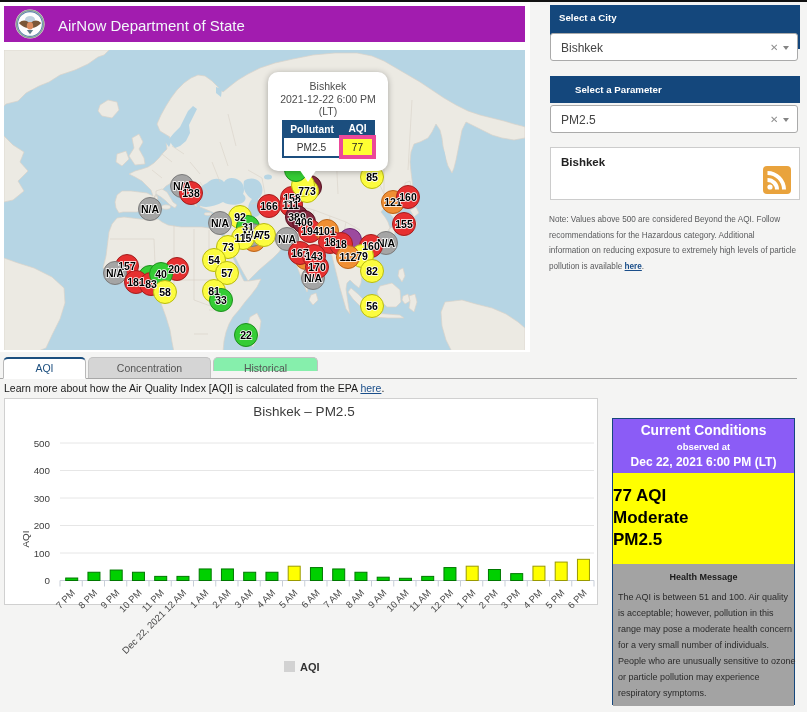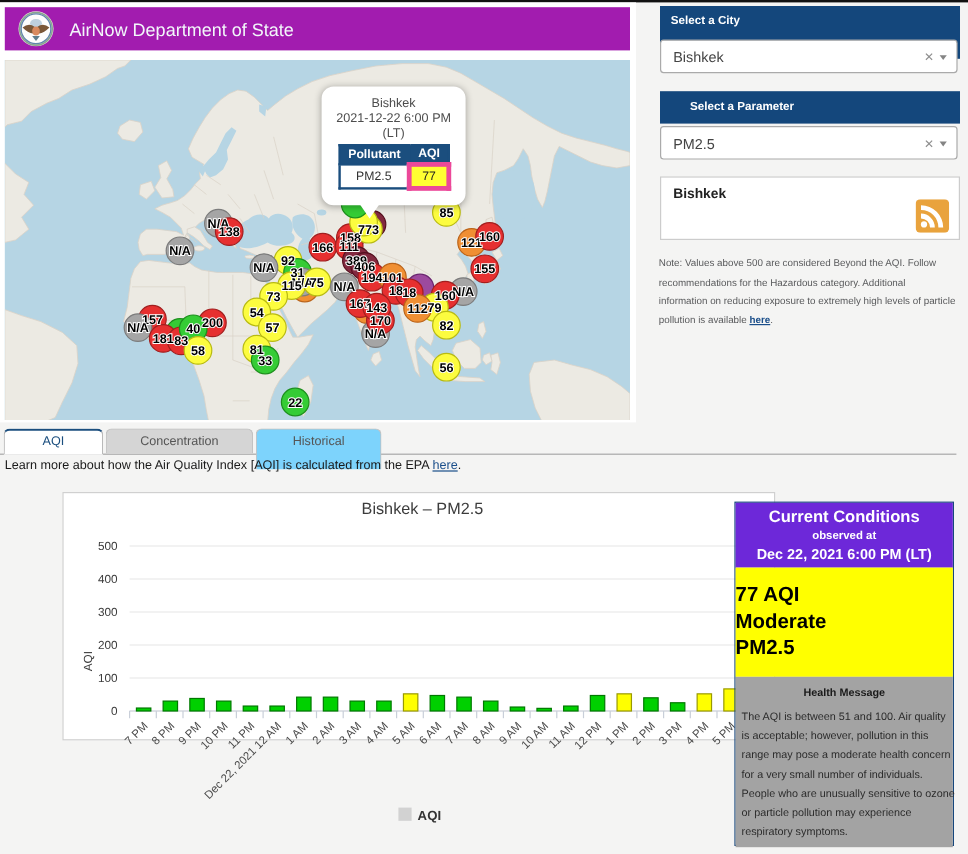--- a/index.html
+++ b/index.html
@@ -238,24 +238,24 @@
     <circle cx="7" cy="21" r="2.6" fill="#fff"></circle>
     <path d="M4.5 12 a11.5 11.5 0 0 1 11.5 11.5 h-4 a7.5 7.5 0 0 0 -7.5-7.5 z" fill="#fff"></path>
     <path d="M4.5 5 a18.5 18.5 0 0 1 18.5 18.5 h-4 a14.5 14.5 0 0 0 -14.5-14.5 z" fill="#fff"></path>
   </svg>
 </div>
 <div class="abs" style="left:549px;top:212px;width:260px;font-size:8.2px;color:#595a5c;line-height:15.6px;white-space:nowrap;">Note: Values above 500 are considered Beyond the AQI. Follow<br>recommendations for the Hazardous category. Additional<br>information on reducing exposure to extremely high levels of particle<br>pollution is available <a style="color:#1a4e8a;font-weight:bold;text-decoration:underline;">here</a>.</div>
 
 <div class="abs" style="left:0px;top:378px;width:797px;height:1px;background:#a8a8a8;"></div>
 <div class="abs" style="left:3px;top:357px;width:83px;height:22px;background:#fff;border:1px solid #b9b9b9;border-top:2px solid #1b4e7e;border-bottom:1px solid #fff;border-radius:5px 5px 0 0;color:#1b4e7e;font-size:10.5px;text-align:center;line-height:19px;">AQI</div>
 <div class="abs" style="left:88px;top:357px;width:123px;height:21px;background:#d5d5d5;border:1px solid #c2c2c2;border-bottom:none;border-radius:5px 5px 0 0;color:#555;font-size:10.5px;text-align:center;line-height:20px;">Concentration</div>
-<div class="abs" style="left:213px;top:357px;width:105px;height:34px;background:#7dd3fc;border:1px solid #c2c2c2;border-bottom:none;border-radius:5px 5px 0 0;color:#555;font-size:10.5px;text-align:center;line-height:20px;">Historical</div>
+<div class="abs" style="left:213px;top:357px;width:105px;height:14px;background:#86efac;border:1px solid #c2c2c2;border-bottom:none;border-radius:5px 5px 0 0;color:#555;font-size:10.5px;text-align:center;line-height:20px;">Historical</div>
 <div class="abs" style="left:4px;top:382px;font-size:10.5px;color:#1a1a1a;">Learn more about how the Air Quality Index [AQI] is calculated from the EPA <a style="color:#1a4e8a;text-decoration:underline;">here</a>.</div>
 
-<div class="abs" style="left:4px;top:410px;width:594px;height:207px;background:#fff;border:1px solid #d0d0d0;margin-left:48px;">
+<div class="abs" style="left:4px;top:398px;width:594px;height:207px;background:#fff;border:1px solid #d0d0d0;">
   <svg width="592" height="287" viewBox="0 0 592 287" id="chart">
       <text x="299" y="17" font-size="13.5" fill="#3c3c3c" text-anchor="middle" font-family="Liberation Sans">Bishkek – PM2.5</text>
       <line x1="55" y1="181.5" x2="589" y2="181.5" stroke="#e6e6e6" stroke-width="1"></line>
       <text x="45" y="185" font-size="9.8" fill="#3d3d3d" text-anchor="end" font-family="Liberation Sans">0</text>
       <line x1="55" y1="154" x2="589" y2="154" stroke="#e6e6e6" stroke-width="1"></line>
       <text x="45" y="157.5" font-size="9.8" fill="#3d3d3d" text-anchor="end" font-family="Liberation Sans">100</text>
       <line x1="55" y1="126.5" x2="589" y2="126.5" stroke="#e6e6e6" stroke-width="1"></line>
       <text x="45" y="130" font-size="9.8" fill="#3d3d3d" text-anchor="end" font-family="Liberation Sans">200</text>
       <line x1="55" y1="99" x2="589" y2="99" stroke="#e6e6e6" stroke-width="1"></line>
       <text x="45" y="102.5" font-size="9.8" fill="#3d3d3d" text-anchor="end" font-family="Liberation Sans">300</text>
@@ -337,21 +337,21 @@
       <rect x="550.2" y="163.075" width="12" height="18.425" fill="#ffff00" stroke="#9a9a00" stroke-width="1"></rect>
       <text x="560.2" y="194.5" font-size="9.5" fill="#4a4a4a" text-anchor="end" transform="rotate(-45 560.2 194.5)" font-family="Liberation Sans">5 PM</text>
       <rect x="572.45" y="160.325" width="12" height="21.175" fill="#ffff00" stroke="#9a9a00" stroke-width="1"></rect>
       <text x="582.45" y="194.5" font-size="9.5" fill="#4a4a4a" text-anchor="end" transform="rotate(-45 582.45 194.5)" font-family="Liberation Sans">6 PM</text>
       <rect x="279" y="262" width="11" height="11" fill="#d2d2d2"></rect>
       <text x="295" y="272" font-size="11" font-weight="bold" fill="#333" font-family="Liberation Sans">AQI</text>
     </svg>
 </div>
 
 <div class="abs" style="left:612px;top:418px;width:183px;height:287px;border:1px solid #16477c;">
-  <div style="background:#6d28d9;color:#fff;text-align:center;height:54px;padding-top:4px;">
+  <div style="background:#8b5cf6;color:#fff;text-align:center;height:54px;padding-top:4px;">
     <div style="font-size:13.8px;font-weight:bold;">Current Conditions</div>
     <div style="font-size:9.5px;font-weight:bold;margin-top:3px;">observed at</div>
     <div style="font-size:12px;font-weight:bold;margin-top:3px;">Dec 22, 2021 6:00 PM (LT)</div>
   </div>
   <div style="background:#ffff00;color:#000;text-align:left;height:91px;padding-top:12px;font-size:17px;font-weight:bold;line-height:22px;">77 AQI<br>Moderate<br>PM2.5</div>
   <div style="background:#a3a3a3;height:142px;padding:8px 5px 0 5px;">
     <div style="text-align:center;font-size:9px;font-weight:bold;color:#1a1a1a;">Health Message</div>
     <div style="font-size:9px;color:#2b2b2b;line-height:16px;margin-top:7px;white-space:nowrap;">The AQI is between 51 and 100. Air quality<br>is acceptable; however, pollution in this<br>range may pose a moderate health concern<br>for a very small number of individuals.<br>People who are unusually sensitive to ozone<br>or particle pollution may experience<br>respiratory symptoms.</div>
   </div>
 </div>

